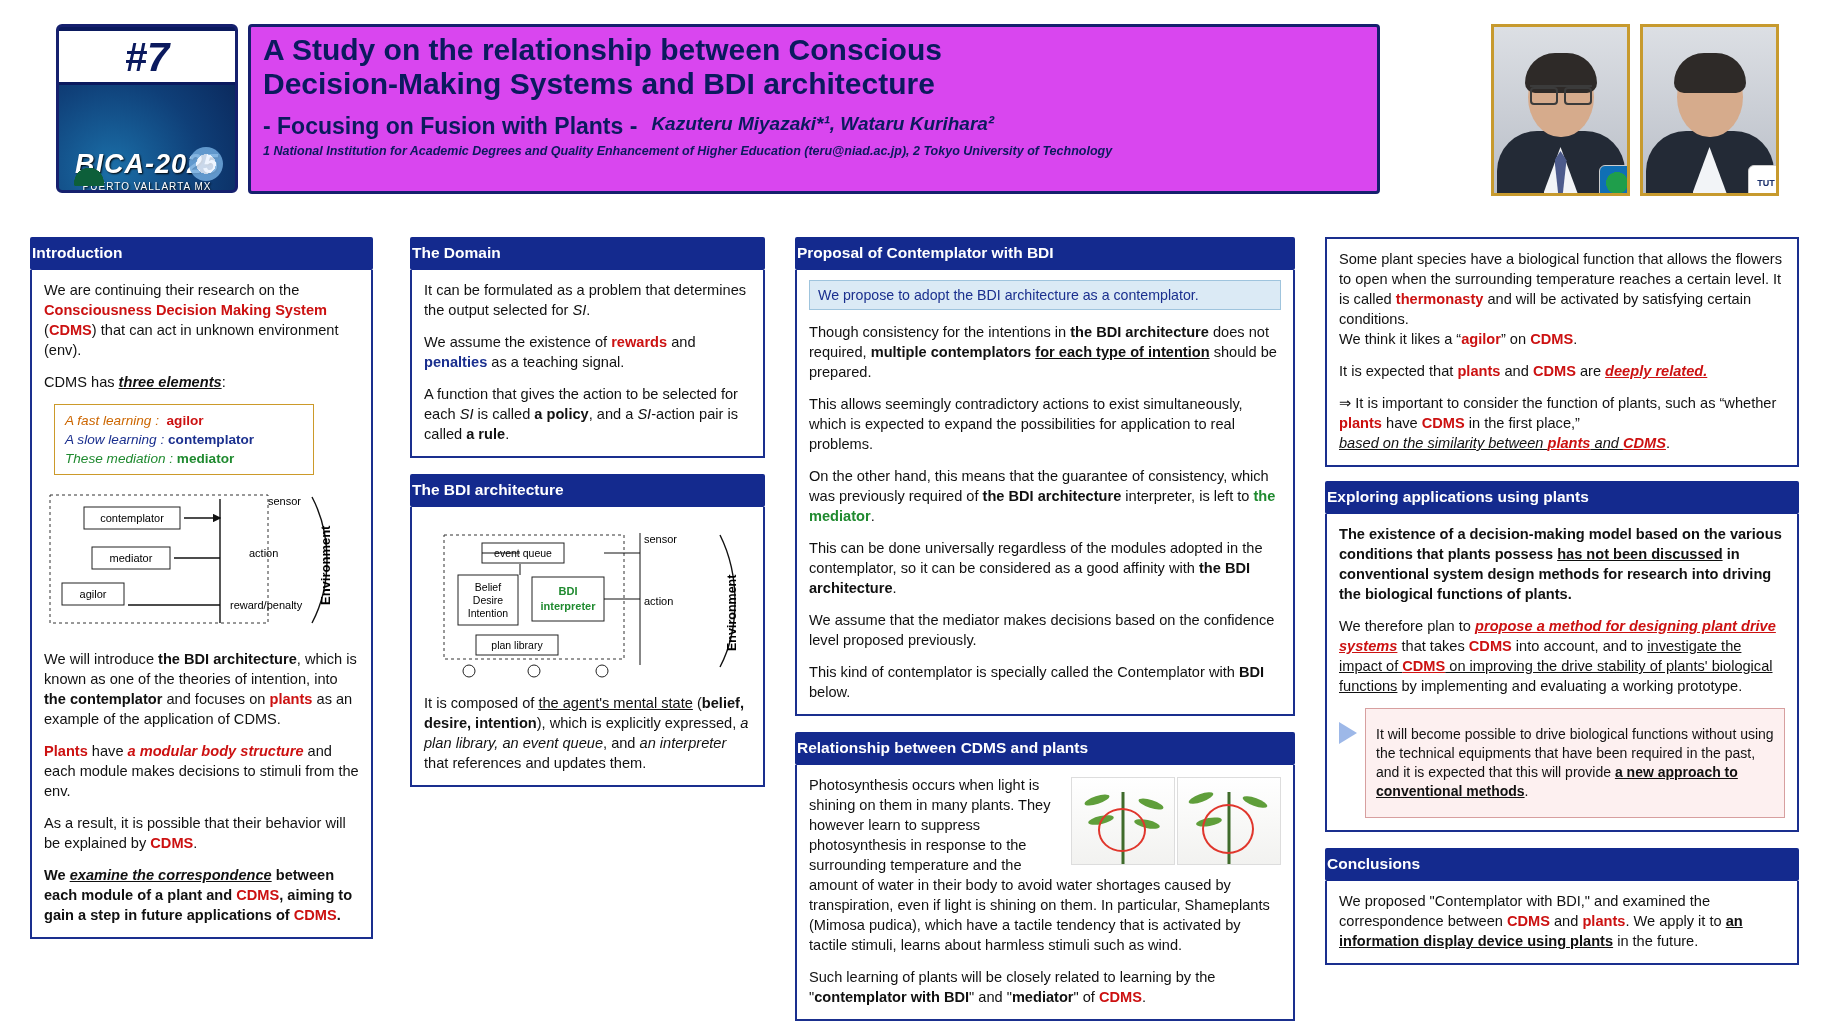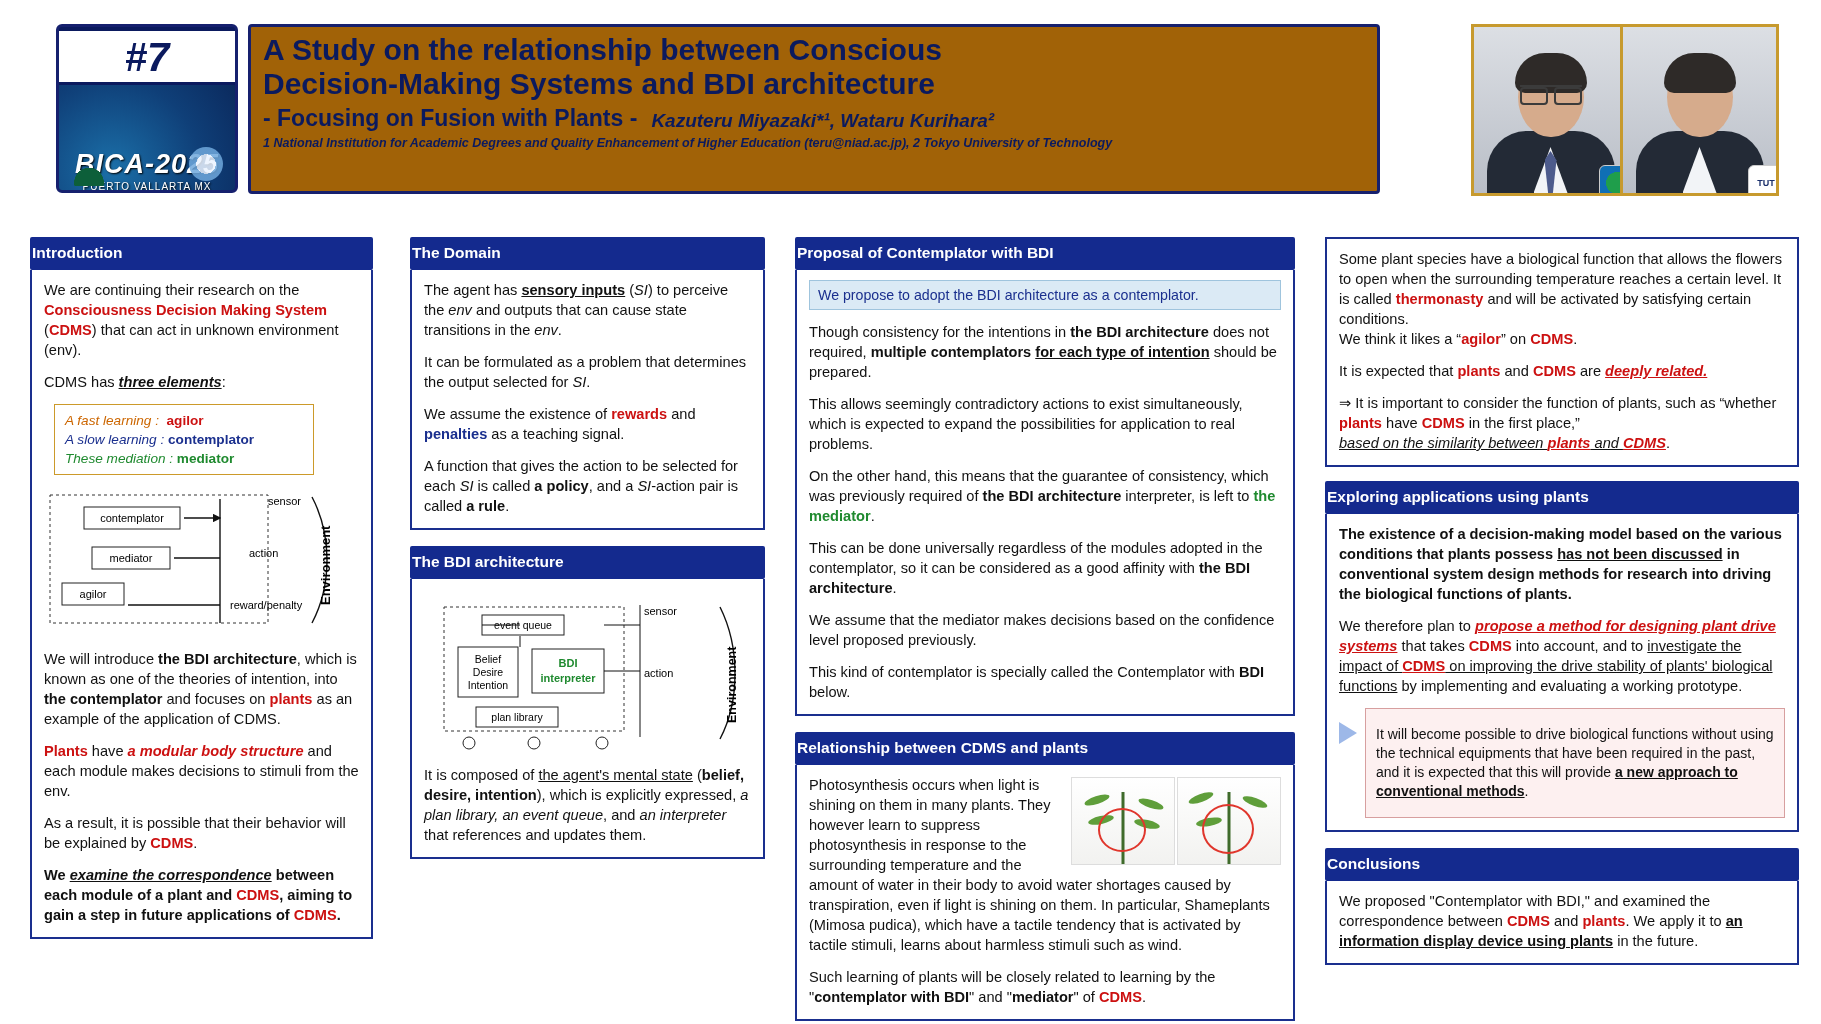--- a/index.html
+++ b/index.html
@@ -44,34 +44,34 @@
     position:absolute;left:10px;bottom:4px;width:40px;height:34px;
     background:radial-gradient(circle at 50% 90%, #0d5f3a 0 40%, transparent 41%);
   }
   .badge .emblem{
     position:absolute;right:12px;top:62px;width:34px;height:34px;border-radius:50%;
     background:radial-gradient(circle,#eaf3ff 0 40%,#6fa8dc 41% 100%);opacity:.85;
   }
 
   .titlebox{
     position:absolute;left:210px;top:4px;width:1132px;height:170px;
-    border:3px solid #16206e;border-radius:4px;background:#a16207;
+    border:3px solid #16206e;border-radius:4px;background:#d946ef;
     padding:6px 10px 0 12px;box-sizing:border-box;
   }
   .title-l1,.title-l2{
     color:#0b1a5e;font-size:30px;font-weight:bold;line-height:34px;letter-spacing:0px;
   }
-  .title-l3wrap{display:flex;align-items:flex-end;gap:14px;margin-top:4px;}
+  .title-l3wrap{display:flex;align-items:flex-start;gap:14px;margin-top:12px;}
   .title-l3{color:#0b1a5e;font-size:23px;font-weight:bold;}
   .authors{color:#0b1a5e;font-size:19px;font-weight:bold;font-style:italic;}
   .affil{color:#0b1a5e;font-size:12.5px;font-weight:bold;font-style:italic;margin-top:4px;}
 
   .headshot{
     position:absolute;top:4px;width:133px;height:166px;
-    border:3px solid #c79a2e;background:#c9ccd4;overflow:hidden;padding-left:20px;
+    border:3px solid #c79a2e;background:#c9ccd4;overflow:hidden;
   }
   .headshot.a{right:163px;}
   .headshot.b{right:14px;}
   .hs-bg{position:absolute;inset:0;background:linear-gradient(#dcdfe4,#b9bec7);}
   .hs-body{position:absolute;left:50%;transform:translateX(-50%);bottom:0;width:128px;height:62px;background:#232a36;border-radius:40px 40px 0 0;}
   .hs-shirt{position:absolute;left:50%;transform:translateX(-50%);bottom:0;width:34px;height:46px;background:#f2f4f7;clip-path:polygon(50% 0,100% 100%,0 100%);}
   .hs-tie{position:absolute;left:50%;transform:translateX(-50%);bottom:0;width:12px;height:42px;background:#4d5b8c;clip-path:polygon(50% 0,100% 22%,70% 100%,30% 100%,0 22%);}
   .hs-head{position:absolute;left:50%;transform:translateX(-50%);top:30px;width:66px;height:80px;border-radius:34px/42px;background:#d6ab8c;}
   .hs-hair{position:absolute;left:50%;transform:translateX(-50%);top:26px;width:72px;height:40px;border-radius:36px 36px 12px 12px;background:#2e2a28;}
   .hs-glass{position:absolute;left:50%;transform:translateX(-50%);top:58px;width:62px;height:16px;border-top:2px solid #3b3b3b;}
@@ -253,23 +253,20 @@
 
         <p>
           <span class="b">We </span><span class="b i u">examine the correspondence</span><span class="b"> between </span><span class="b">each module of a plant</span><span class="b"> and </span><span class="red">CDMS</span><span class="b">, aiming to gain a step in future applications of </span><span class="red">CDMS</span><span class="b">.</span>
         </p>
       </div>
     </div>
 
     <div class="col c2">
       <div class="secbar">The Domain</div>
       <div class="panel">
-        <p>
-          <span>The agent has </span><span class="b u">sensory inputs</span><span> (</span><span class="i">SI</span><span>) to perceive the </span><span class="i">env</span><span> and outputs that can cause state transitions in the </span><span class="i">env</span><span>.</span>
-        </p>
         <p>
           <span>It can be formulated as a problem that determines the output selected for </span><span class="i">SI</span><span>.</span>
         </p>
         <p>
           <span>We assume the existence of </span><span class="red">rewards</span><span> and </span><span class="blue">penalties</span><span> as a teaching signal.</span>
         </p>
         <p>
           <span>A function that gives the action to be selected for each </span><span class="i">SI</span><span> is called </span><span class="b">a policy</span><span>, and a </span><span class="i">SI</span><span>-action pair is called </span><span class="b">a rule</span><span>.</span>
         </p>
       </div>

